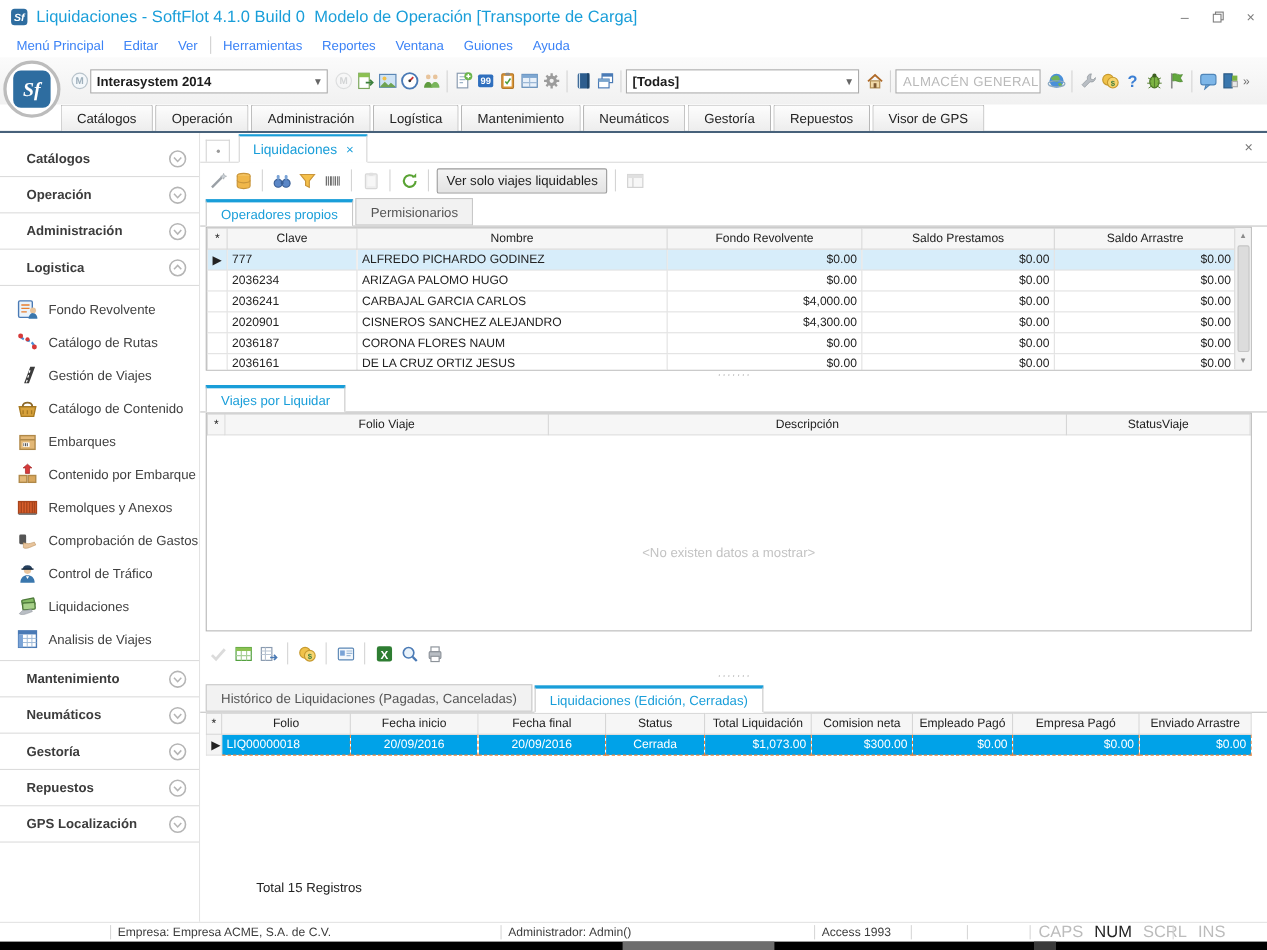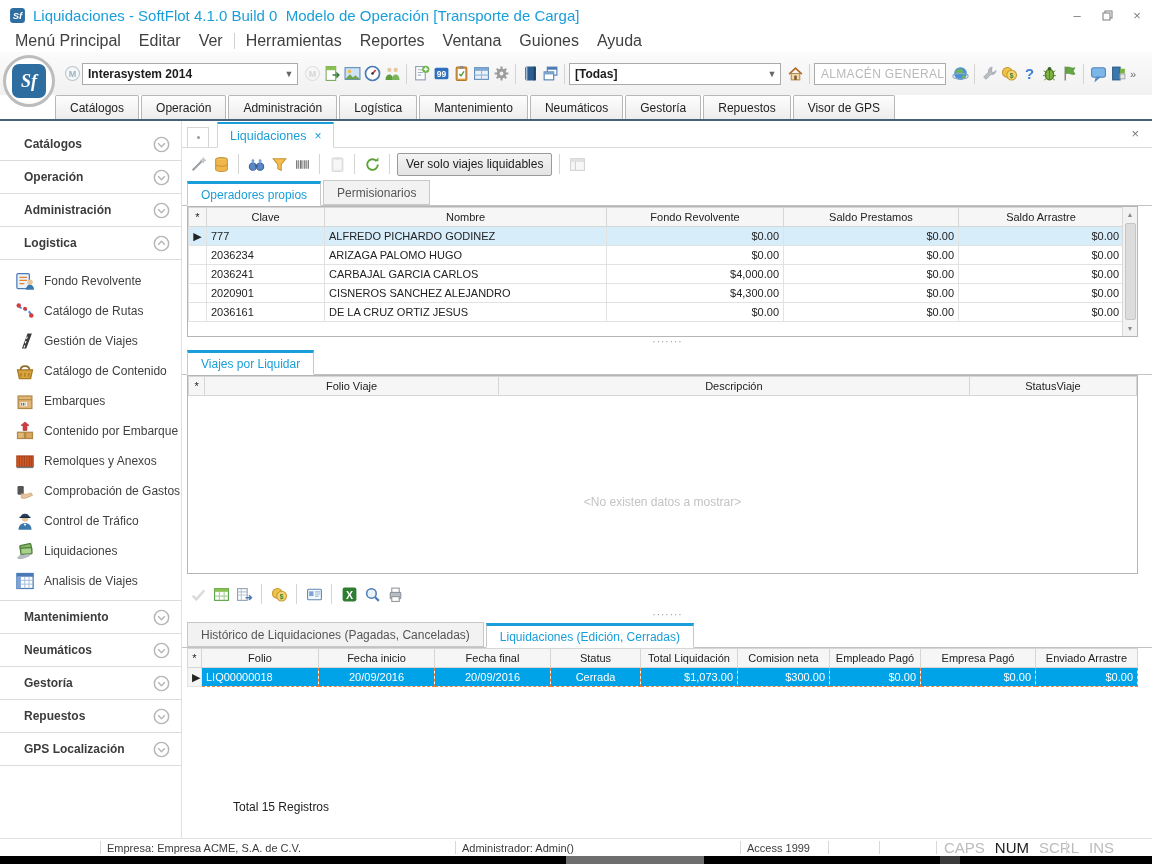--- a/index.html
+++ b/index.html
@@ -10,21 +10,21 @@
 
   
   .titlebar { height:30px; display:flex; align-items:center; padding-left:8px; background:#fff; }
   .titlebar .app-ic { width:18px; height:18px; margin-right:7px; }
   .titlebar .title { color:#199ed9; font-size:15px; white-space:pre; }
   .win-controls { margin-left:auto; display:flex; align-items:center; height:100%; }
   .win-btn { width:30px; height:100%; display:flex; align-items:center; justify-content:center;
              color:#7d7d7d; font-size:13px; cursor:default; }
 
   
-  .menubar { height:22px; display:flex; align-items:center; padding-left:6px; font-size:16px; color:#404040; }
+  .menubar { height:22px; display:flex; align-items:center; padding-left:6px; font-size:12px; color:#3b82f6; }
   .menu-item { padding:2px 9px; }
   .menu-sep { width:1px; height:16px; background:#d0d0d0; margin:0 2px; }
 
   
   .toolbar { height:43px; display:flex; align-items:center; padding-left:62px; position:relative;
              background:linear-gradient(#fbfbfb,#f1f1f1); }
   .logo { position:absolute; left:3px; top:3px; width:52px; height:52px; border-radius:50%;
           background:#fff; border:3px solid #bcbcbc; z-index:5; display:flex; align-items:center; justify-content:center; }
   .logo-inner { width:34px; height:34px; border-radius:7px; background:#2e6da0; color:#fff;
                 font-style:italic; font-weight:bold; font-size:18px; display:flex; align-items:center;
@@ -682,20 +682,28 @@
               <tr class="">
       <td class="ind"></td>
                 <td>2020901</td>
                 <td>CISNEROS SANCHEZ ALEJANDRO</td>
       <td class="num">$4,300.00</td>
                 <td class="num">$0.00</td>
                 <td class="num">$0.00</td>
               </tr>
               <tr class="">
       <td class="ind"></td>
+                <td>2036187</td>
+                <td>CORONA FLORES NAUM</td>
+      <td class="num">$0.00</td>
+                <td class="num">$0.00</td>
+                <td class="num">$0.00</td>
+              </tr>
+              <tr class="">
+      <td class="ind"></td>
                 <td>2036161</td>
                 <td>DE LA CRUZ ORTIZ JESUS</td>
       <td class="num">$0.00</td>
                 <td class="num">$0.00</td>
                 <td class="num">$0.00</td>
               </tr>
             </tbody>
           </table>
         <div class="vscroll">
           <span class="sarr">▲</span>
@@ -831,21 +839,21 @@
       <div class="total-label">Total 15 Registros</div>
     </div>
   </div>
 
   <div class="statusbar">
     <span class="sdiv" style="left:100px"></span>
     <span class="cell" style="left:107px">Empresa: Empresa ACME, S.A. de C.V.</span>
     <span class="sdiv" style="left:455px"></span>
     <span class="cell" style="left:462px">Administrador: Admin()</span>
     <span class="sdiv" style="left:740px"></span>
-    <span class="cell" style="left:747px">Access 1999</span>
+    <span class="cell" style="left:747px">Access 1993</span>
     <span class="sdiv" style="left:828px"></span>
     <span class="sdiv" style="left:879px"></span>
     <span class="sdiv" style="left:936px"></span>
     <span class="cell locks" style="left:944px" id="locks">
         <span>CAPS</span>
         <span class="on">NUM</span>
         <span>SCRL</span>
         <span>INS</span>
       </span>
     <span class="sdiv" style="left:1066px"></span>

